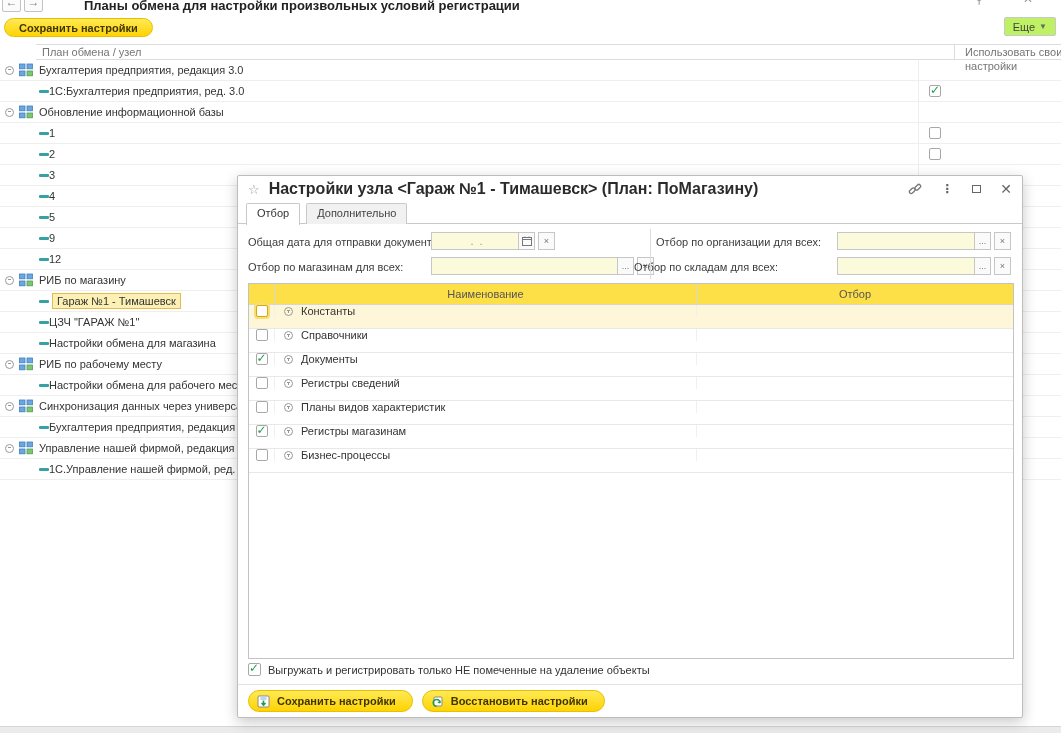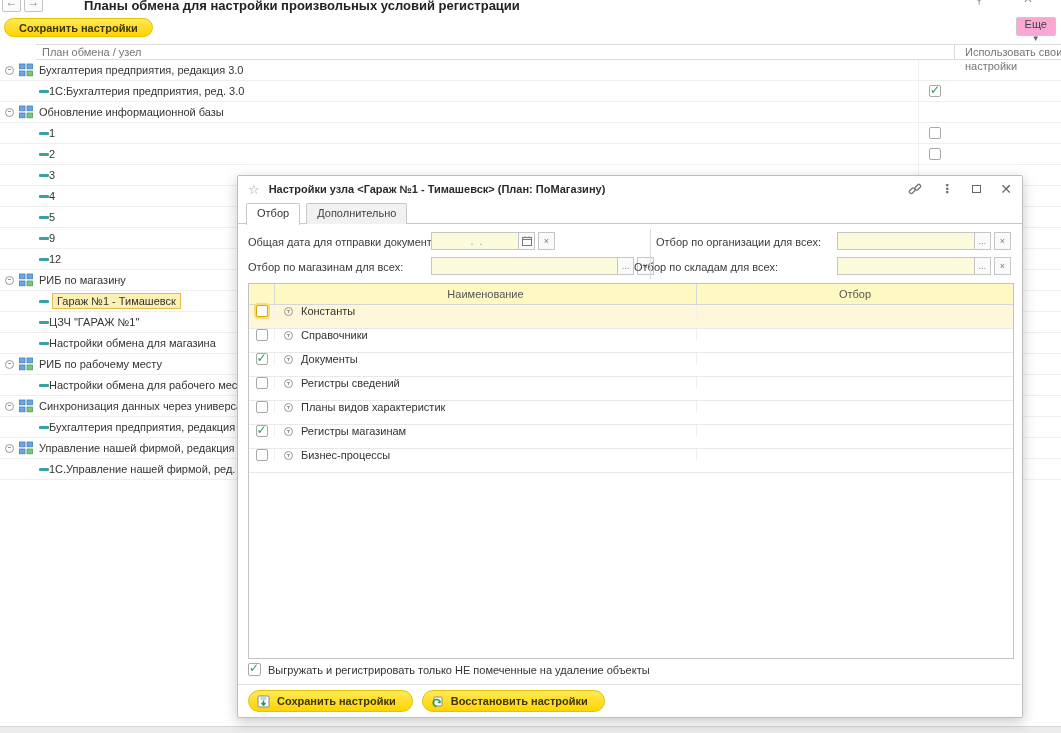--- a/index.html
+++ b/index.html
@@ -9,21 +9,21 @@
   
   .topbar { position:absolute; left:0; top:0; width:1061px; height:15px; overflow:hidden; background:#fff; }
   .nav-arrows { position:absolute; left:2px; top:-7px; display:flex; gap:3px; }
   .nav-arrows .navbtn { width:19px; height:19px; border:1px solid #c3c3c3; background:#fbfbfb; color:#888; font-size:12px; line-height:17px; text-align:center; border-radius:2px; cursor:pointer; }
   .page-title { position:absolute; left:84px; top:-2px; font-size:13px; font-weight:bold; color:#222; white-space:nowrap; }
   .top-cut-icons { position:absolute; right:10px; top:-8px; color:#9a9a9a; font-size:12px; letter-spacing:18px; }
 
   .cmdbar { position:absolute; left:0; top:15px; width:1061px; height:29px; background:#fff; }
   .ybtn { display:inline-flex; align-items:center; height:19px; padding:0 14px; border:1px solid #e3c200; border-radius:10px; background:linear-gradient(#ffe955,#ffd303); font-size:11px; font-weight:bold; color:#3d3600; cursor:pointer; white-space:nowrap; }
   .cmdbar .ybtn { position:absolute; left:4px; top:3px; }
-  .more-btn { position:absolute; right:5px; top:2px; height:19px; padding:0 8px; background:#f9a8d4; border:1px solid #c9c9c9; border-radius:2px; color:#444; font-size:11px; display:inline-flex; align-items:center; gap:4px; cursor:pointer;flex-direction:column; }
+  .more-btn { position:absolute; right:5px; top:2px; height:19px; padding:0 8px; background:#bef264; border:1px solid #c9c9c9; border-radius:2px; color:#444; font-size:11px; display:inline-flex; align-items:center; gap:4px; cursor:pointer; }
   .more-btn .caret { font-size:8px; color:#666; }
 
   
   .grid-header { position:absolute; left:0; top:44px; width:1061px; height:16px; border-top:1px solid #dcdcdc; border-bottom:1px solid #dcdcdc; display:flex; color:#757575;margin-left:36px; }
   .grid-header .col-main { flex:1; padding-left:6px; line-height:14px; }
   .grid-header .col-settings { width:143px; border-left:1px solid #dcdcdc; padding-left:10px; line-height:14px; }
 
   .tree { position:absolute; left:0; top:60px; width:1061px; }
   .trow { display:flex; height:21px; border-bottom:1px solid #efefef; align-items:center; cursor:default; }
   .trow .cell-main { flex:1; display:flex; align-items:center; height:100%; overflow:hidden; white-space:nowrap; }
@@ -43,41 +43,41 @@
   .trow .t-clabel { }
   .sel-label { background:#fcf0b4; border:1px solid #e2bd4a; padding:1px 4px; margin:-2px 0 -2px 3px; }
 
   .cb { width:12px; height:12px; border:1px solid #a8a8a8; border-radius:2px; background:#fff; position:relative; display:inline-block; flex:none; cursor:pointer; }
   .cb.checked::after { content:"✓"; position:absolute; left:0px; top:-3px; color:#1f9d4d; font-size:12px; font-weight:bold; }
 
   
   .dialog { position:absolute; left:237px; top:175px; width:786px; height:543px; background:#fff; border:1px solid #bdbdbd; border-radius:2px; box-shadow:0 4px 14px rgba(0,0,0,.22); z-index:10; }
   .dlg-titlebar { position:absolute; left:0; top:0; right:0; height:26px; display:flex; align-items:center; padding:0 10px; }
   .dlg-star { color:#9a9a9a; font-size:13px; cursor:pointer; }
-  .dlg-title { margin-left:9px; font-size:11px; font-weight:600; color:#2b2b2b; white-space:nowrap; }
+  .dlg-title { margin-left:9px; font-size:16px; font-weight:600; color:#2b2b2b; white-space:nowrap; }
   .dlg-icons { margin-left:auto; display:flex; align-items:center; gap:19px; }
   .dlg-icons .ic { color:#666; cursor:pointer; display:inline-flex; align-items:center; }
   .ic-dots { font-size:12px; font-weight:bold; }
   .ic-max { width:9px; height:8px; border:1.5px solid #666; display:inline-block; }
   .ic-close { font-size:14px; }
 
   .dlg-tabs { position:absolute; left:0; top:27px; right:0; height:21px; padding-left:8px; border-bottom:1px solid #c9c9c9; }
   .tab { display:inline-block; height:21px; line-height:19px; padding:0 10px; border:1px solid #c9c9c9; border-bottom:none; border-radius:2px 2px 0 0; margin-right:3px; font-size:11px; color:#333; cursor:pointer; position:relative; }
   .tab.active { background:#fff; height:22px; z-index:2; }
   .tab.inactive { background:#f1f1f1; color:#444; }
 
   .flt-label { position:absolute; height:18px; line-height:18px; color:#3c3c3c; white-space:nowrap; }
   .flt-group { position:absolute; height:18px; display:flex; align-items:stretch; }
   .flt-input { background:#fbfbdc; border:1px solid #c6c6c6; height:18px; font-size:11px; color:#555; padding:0 4px; }
   .flt-btn { width:17px; height:18px; border:1px solid #c6c6c6; background:#fafafa; color:#777; font-size:9px; display:inline-flex; align-items:center; justify-content:center; cursor:pointer; margin-left:-1px; }
   .flt-btn.gap { margin-left:3px; }
   .v-split { position:absolute; left:412px; top:53px; height:50px; width:1px; background:#dcdcdc; }
 
   .dlg-table { position:absolute; left:10px; top:107px; width:766px; height:376px; border:1px solid #c3c3c3; background:#fff; }
-  .dt-head { display:flex; height:21px; background:#fef9c3; border-bottom:1px solid #d6d6d6; color:#555; }
+  .dt-head { display:flex; height:21px; background:#fde047; border-bottom:1px solid #d6d6d6; color:#555; }
   .dt-head .hc { display:flex; align-items:center; justify-content:center; }
   .hc-cb { width:26px; border-right:1px solid #d6d6d6; }
   .hc-name { width:422px; border-right:1px solid #d6d6d6; }
   .hc-flt { flex:1; }
   .dt-row { display:flex; height:24px; border-bottom:1px solid #e8e8e8; align-items:flex-start; }
   .dt-row .c-cb { width:26px; display:flex; align-items:center; justify-content:center; border-right:1px solid #f0f0f0; }
   .dt-row .c-name { width:422px; display:flex; align-items:center; border-right:1px solid #f0f0f0; }
   .dt-row .c-flt { flex:1; }
   .dt-row.selected { background:#fdf6d8; }
   .dt-row.selected .cb { box-shadow:0 0 0 2px #f6dc7a; border-color:#d9a900; }

